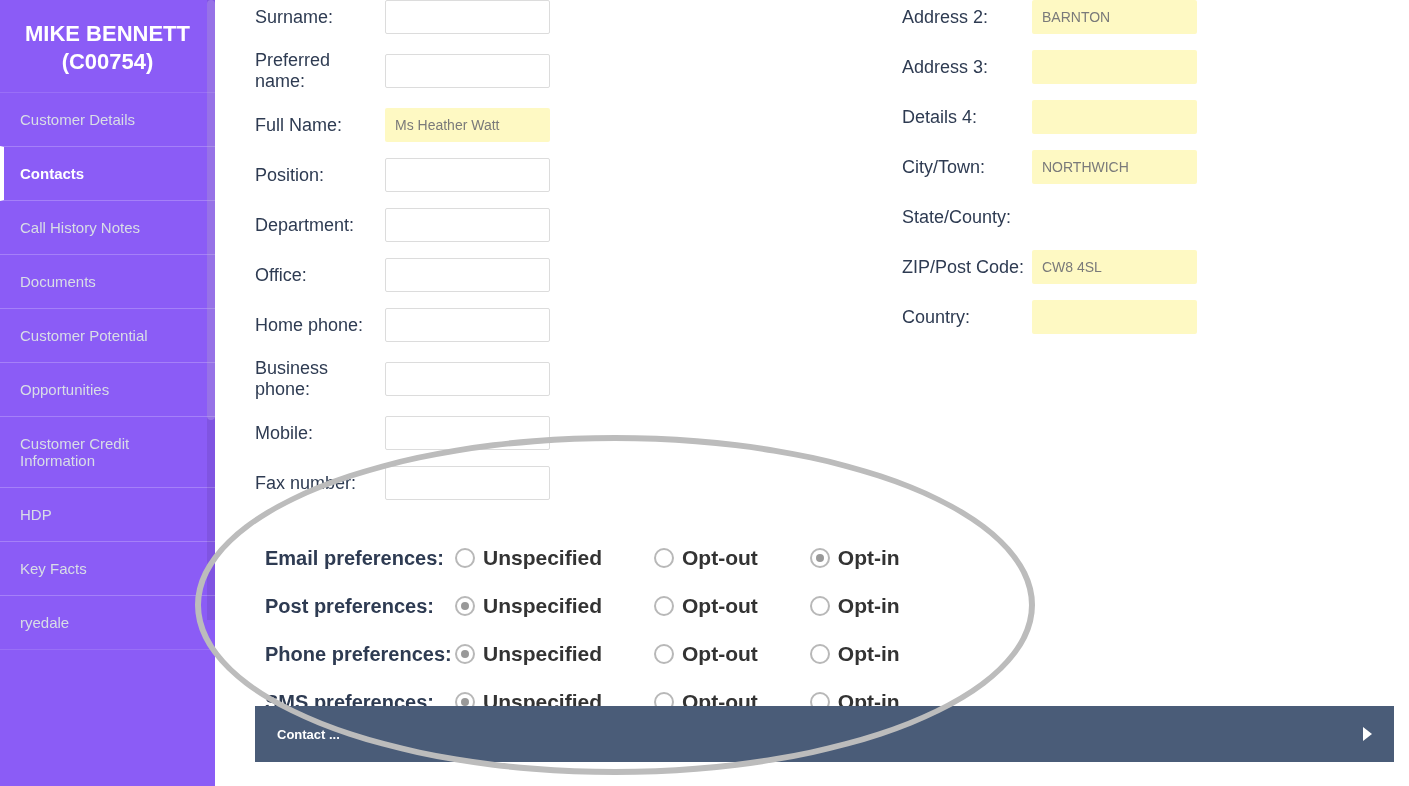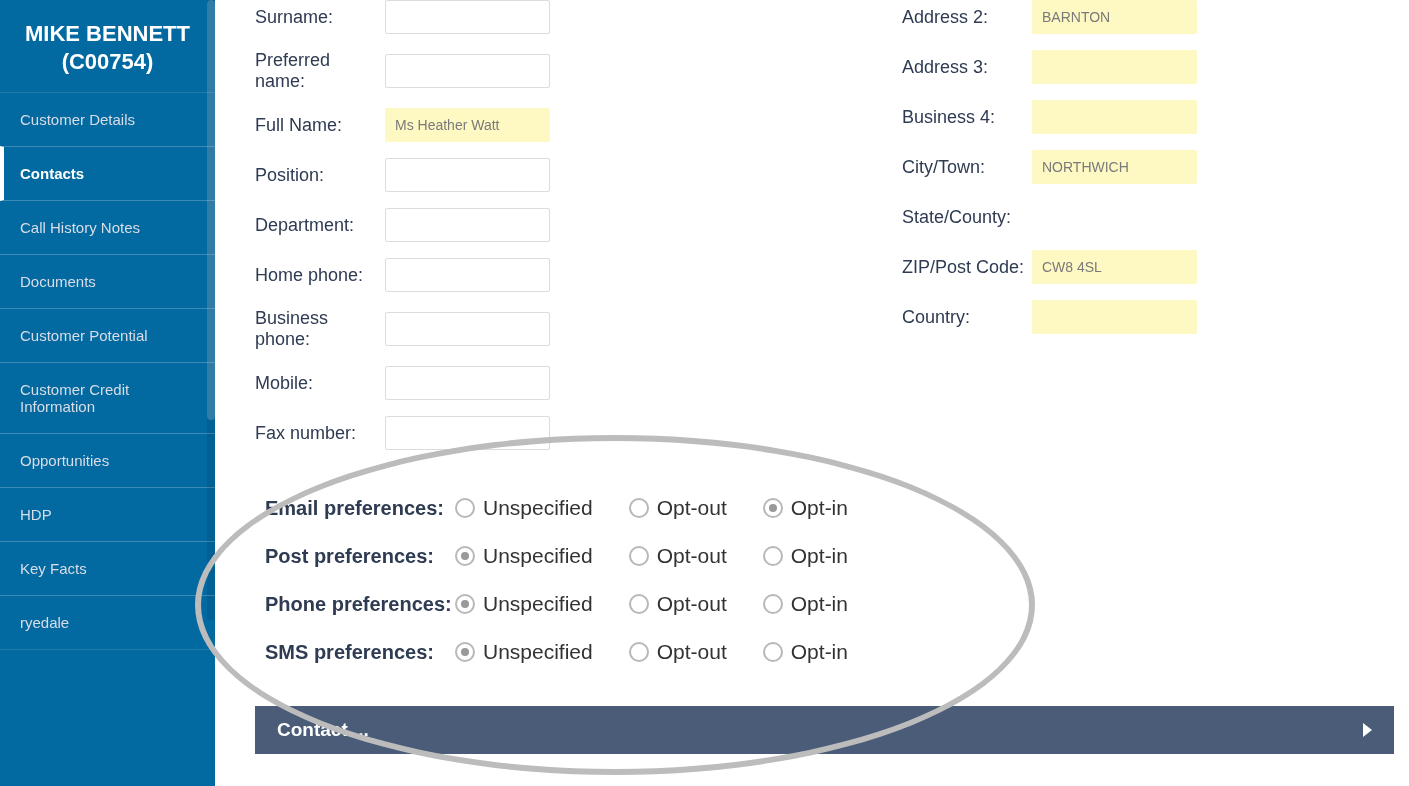--- a/index.html
+++ b/index.html
@@ -1,18 +1,18 @@
 <!DOCTYPE html>
 <html><head>
 <meta charset="utf-8">
 <style>
 * { box-sizing: border-box; margin: 0; padding: 0; }
 body { font-family: -apple-system, BlinkMacSystemFont, "Segoe UI", Arial, sans-serif; background: #fff; width: 1409px; height: 786px; overflow: hidden; position: relative; }
 
-.sidebar { width: 215px; height: 786px; background: #0369a1; color: #fff; position: absolute; left: 0; top: 0; padding: 10px 0; }
+.sidebar { width: 215px; height: 786px; background: #8b5cf6; color: #fff; position: absolute; left: 0; top: 0; padding: 10px 0; }
 .sidebar-title { text-align: center; font-weight: bold; font-size: 22px; padding: 10px 18px 18px; line-height: 1.25; }
 .sidebar-items { }
 .sidebar-item { padding: 18px 20px; font-size: 15px; border-bottom: 1px solid rgba(255,255,255,0.12); border-top: 1px solid rgba(255,255,255,0.12); cursor: pointer; color: #d8dde6; margin-top: -1px; }
 .sidebar-item.active { color: #fff; font-weight: 700; border-left: 4px solid #fff; padding-left: 16px; }
 .sidebar-scroll { position: absolute; right: 0; top: 0; width: 8px; height: 620px; background: rgba(0,0,0,0.08); }
 .sidebar-scroll-thumb { position: absolute; right: 0; top: 0; width: 8px; height: 420px; background: rgba(255,255,255,0.18); border-radius: 4px; }
 
 .main { position: absolute; left: 215px; top: 0; width: 1194px; height: 786px; padding: 0 10px; }
 
 .form-cols { display: flex; gap: 180px; padding: 0 30px; }
@@ -20,43 +20,43 @@
 
 .field { display: flex; align-items: center; margin-bottom: 16px; min-height: 34px; }
 .field-label { width: 130px; font-size: 18px; font-weight: 400; color: #2e3b52; }
 .field-input { flex: 1; max-width: 165px; }
 .field-input input { width: 100%; height: 34px; border: 1px solid #dcdcdc; padding: 4px 10px; font-size: 14px; color: #444; border-radius: 2px; }
 .field-input.ro input { background: #fef9c3; border: none; color: #7a7a7a; }
 
 .prefs { margin-top: 30px; padding-left: 40px; }
 .pref-row { display: flex; align-items: center; margin-bottom: 24px; }
 .pref-label { width: 190px; font-size: 20px; font-weight: 700; color: #2e3b52; line-height: 1.15; }
-.pref-options { display: flex; gap: 36px; }
+.pref-options { display: flex; gap: 52px; font-weight: bold; }
 .pref-opt { display: flex; align-items: center; gap: 8px; font-size: 21px; color: #333; cursor: pointer; }
 .radio { width: 20px; height: 20px; border: 2px solid #b8b8b8; border-radius: 50%; display: inline-flex; align-items: center; justify-content: center; flex-shrink: 0; }
 .radio.checked::after { content: ""; width: 8px; height: 8px; background: #999; border-radius: 50%; display: block; }
 
-.contact-bar { position: absolute; left: 255px; right: 15px; top: 706px; height: 48px; background: #4a5c78; color: #fff; display: flex; align-items: center; padding: 0 22px; font-size: 19px; font-weight: 600; justify-content: space-between; text-align: right; }
+.contact-bar { position: absolute; left: 255px; right: 15px; top: 706px; height: 56px; background: #4a5c78; color: #fff; display: flex; align-items: center; padding: 0 22px; font-size: 13px; font-weight: 600; justify-content: space-between; text-align: right; }
 .contact-bar .tri { width: 0; height: 0; border-top: 7px solid transparent; border-bottom: 7px solid transparent; border-left: 9px solid #fff; }
 
 .highlight-ellipse { position: absolute; left: 195px; top: 435px; width: 840px; height: 340px; border: 6px solid #bcbcbc; border-radius: 50%; pointer-events: none; z-index: 5; }
 </style>
 </head>
 <body>
 
 <div class="sidebar">
   <div class="sidebar-title">MIKE BENNETT (C00754)</div>
   <div class="sidebar-items" id="sidebar-items">
       <div class="sidebar-item">Customer Details</div>
       <div class="sidebar-item active">Contacts</div>
       <div class="sidebar-item">Call History Notes</div>
       <div class="sidebar-item">Documents</div>
       <div class="sidebar-item">Customer Potential</div>
+      <div class="sidebar-item">Opportunities</div>
       <div class="sidebar-item">Customer Credit Information</div>
-      <div class="sidebar-item">Opportunities</div>
       <div class="sidebar-item">HDP</div>
       <div class="sidebar-item">Key Facts</div>
       <div class="sidebar-item">ryedale</div>
     </div>
   <div class="sidebar-scroll">
     <div class="sidebar-scroll-thumb"></div>
   </div>
 </div>
 
 <div class="main">
@@ -76,20 +76,24 @@
         </div>
         <div class="field">
           <div class="field-label">Position:</div>
           <div class="field-input"><input type="text" style=""></div>
         </div>
         <div class="field">
           <div class="field-label">Department:</div>
           <div class="field-input"><input type="text" style=""></div>
         </div>
         <div class="field">
+          <div class="field-label">Office:</div>
+          <div class="field-input"><input type="text" style=""></div>
+        </div>
+        <div class="field">
           <div class="field-label">Home phone:</div>
           <div class="field-input"><input type="text" style=""></div>
         </div>
         <div class="field">
           <div class="field-label">Business phone:</div>
           <div class="field-input"><input type="text" style=""></div>
         </div>
         <div class="field">
           <div class="field-label">Mobile:</div>
           <div class="field-input"><input type="text" style=""></div>
@@ -102,21 +106,21 @@
     <div class="col" id="right-col">
         <div class="field">
           <div class="field-label">Address 2:</div>
           <div class="field-input ro"><input type="text" readonly="" value="BARNTON" style=""></div>
         </div>
         <div class="field">
           <div class="field-label">Address 3:</div>
           <div class="field-input ro"><input type="text" readonly="" style=""></div>
         </div>
         <div class="field">
-          <div class="field-label">Business 4:</div>
+          <div class="field-label">Details 4:</div>
           <div class="field-input ro"><input type="text" readonly="" style=""></div>
         </div>
         <div class="field">
           <div class="field-label">City/Town:</div>
           <div class="field-input ro"><input type="text" readonly="" value="NORTHWICH" style=""></div>
         </div>
         <div class="field">
           <div class="field-label">State/County:</div>
         </div>
         <div class="field">

